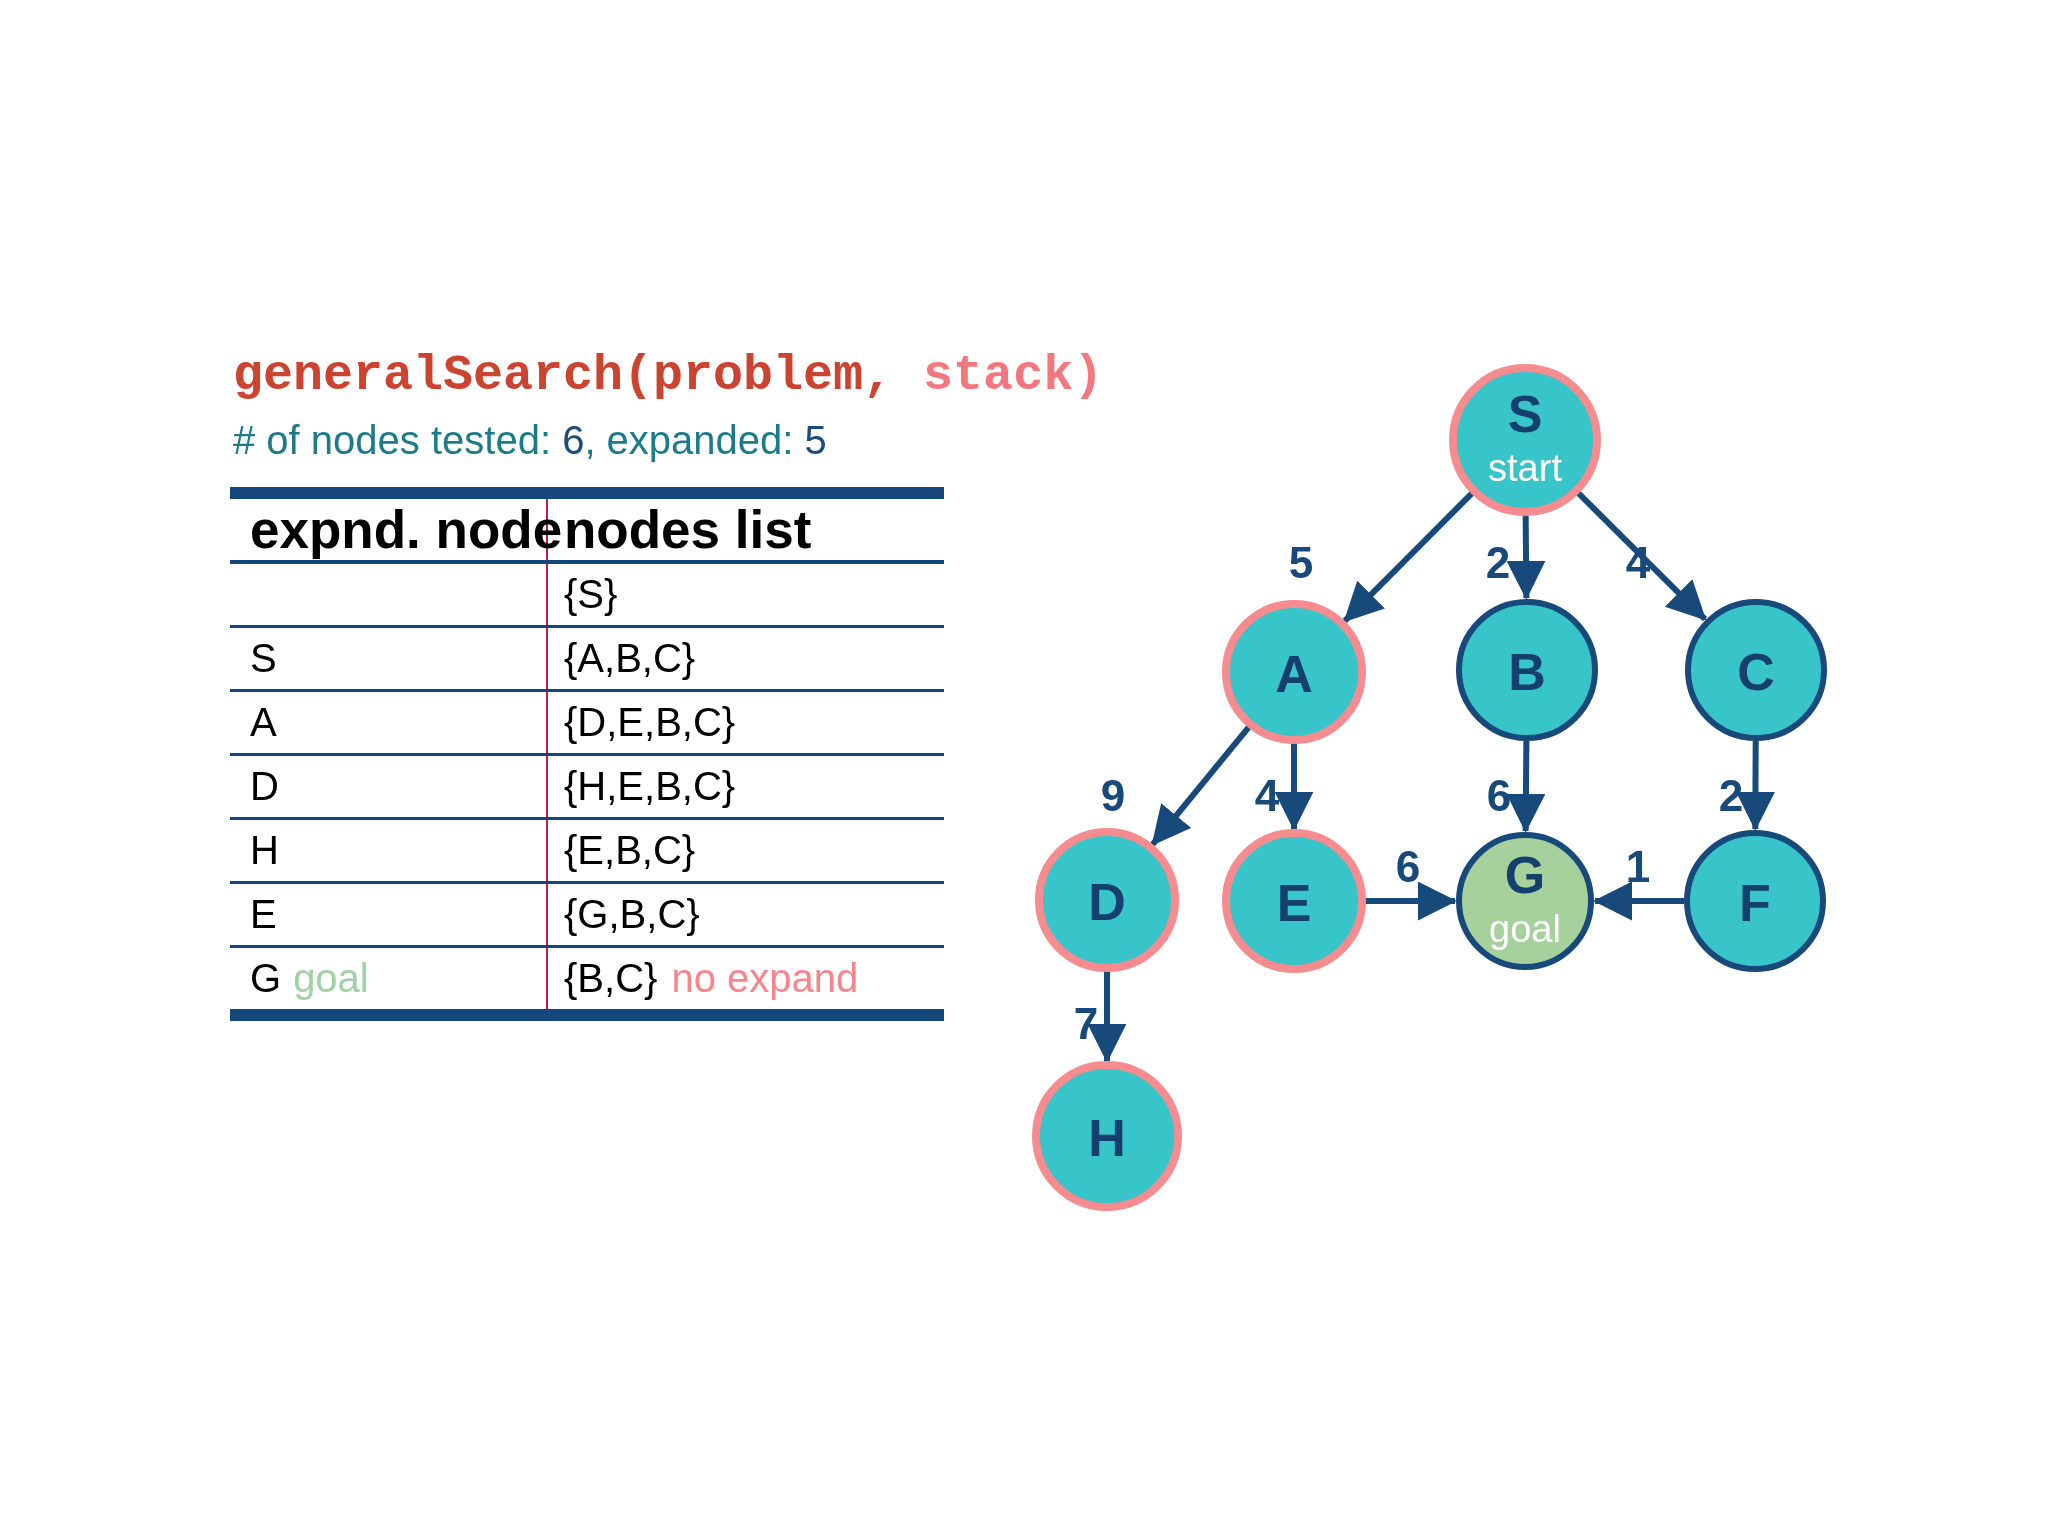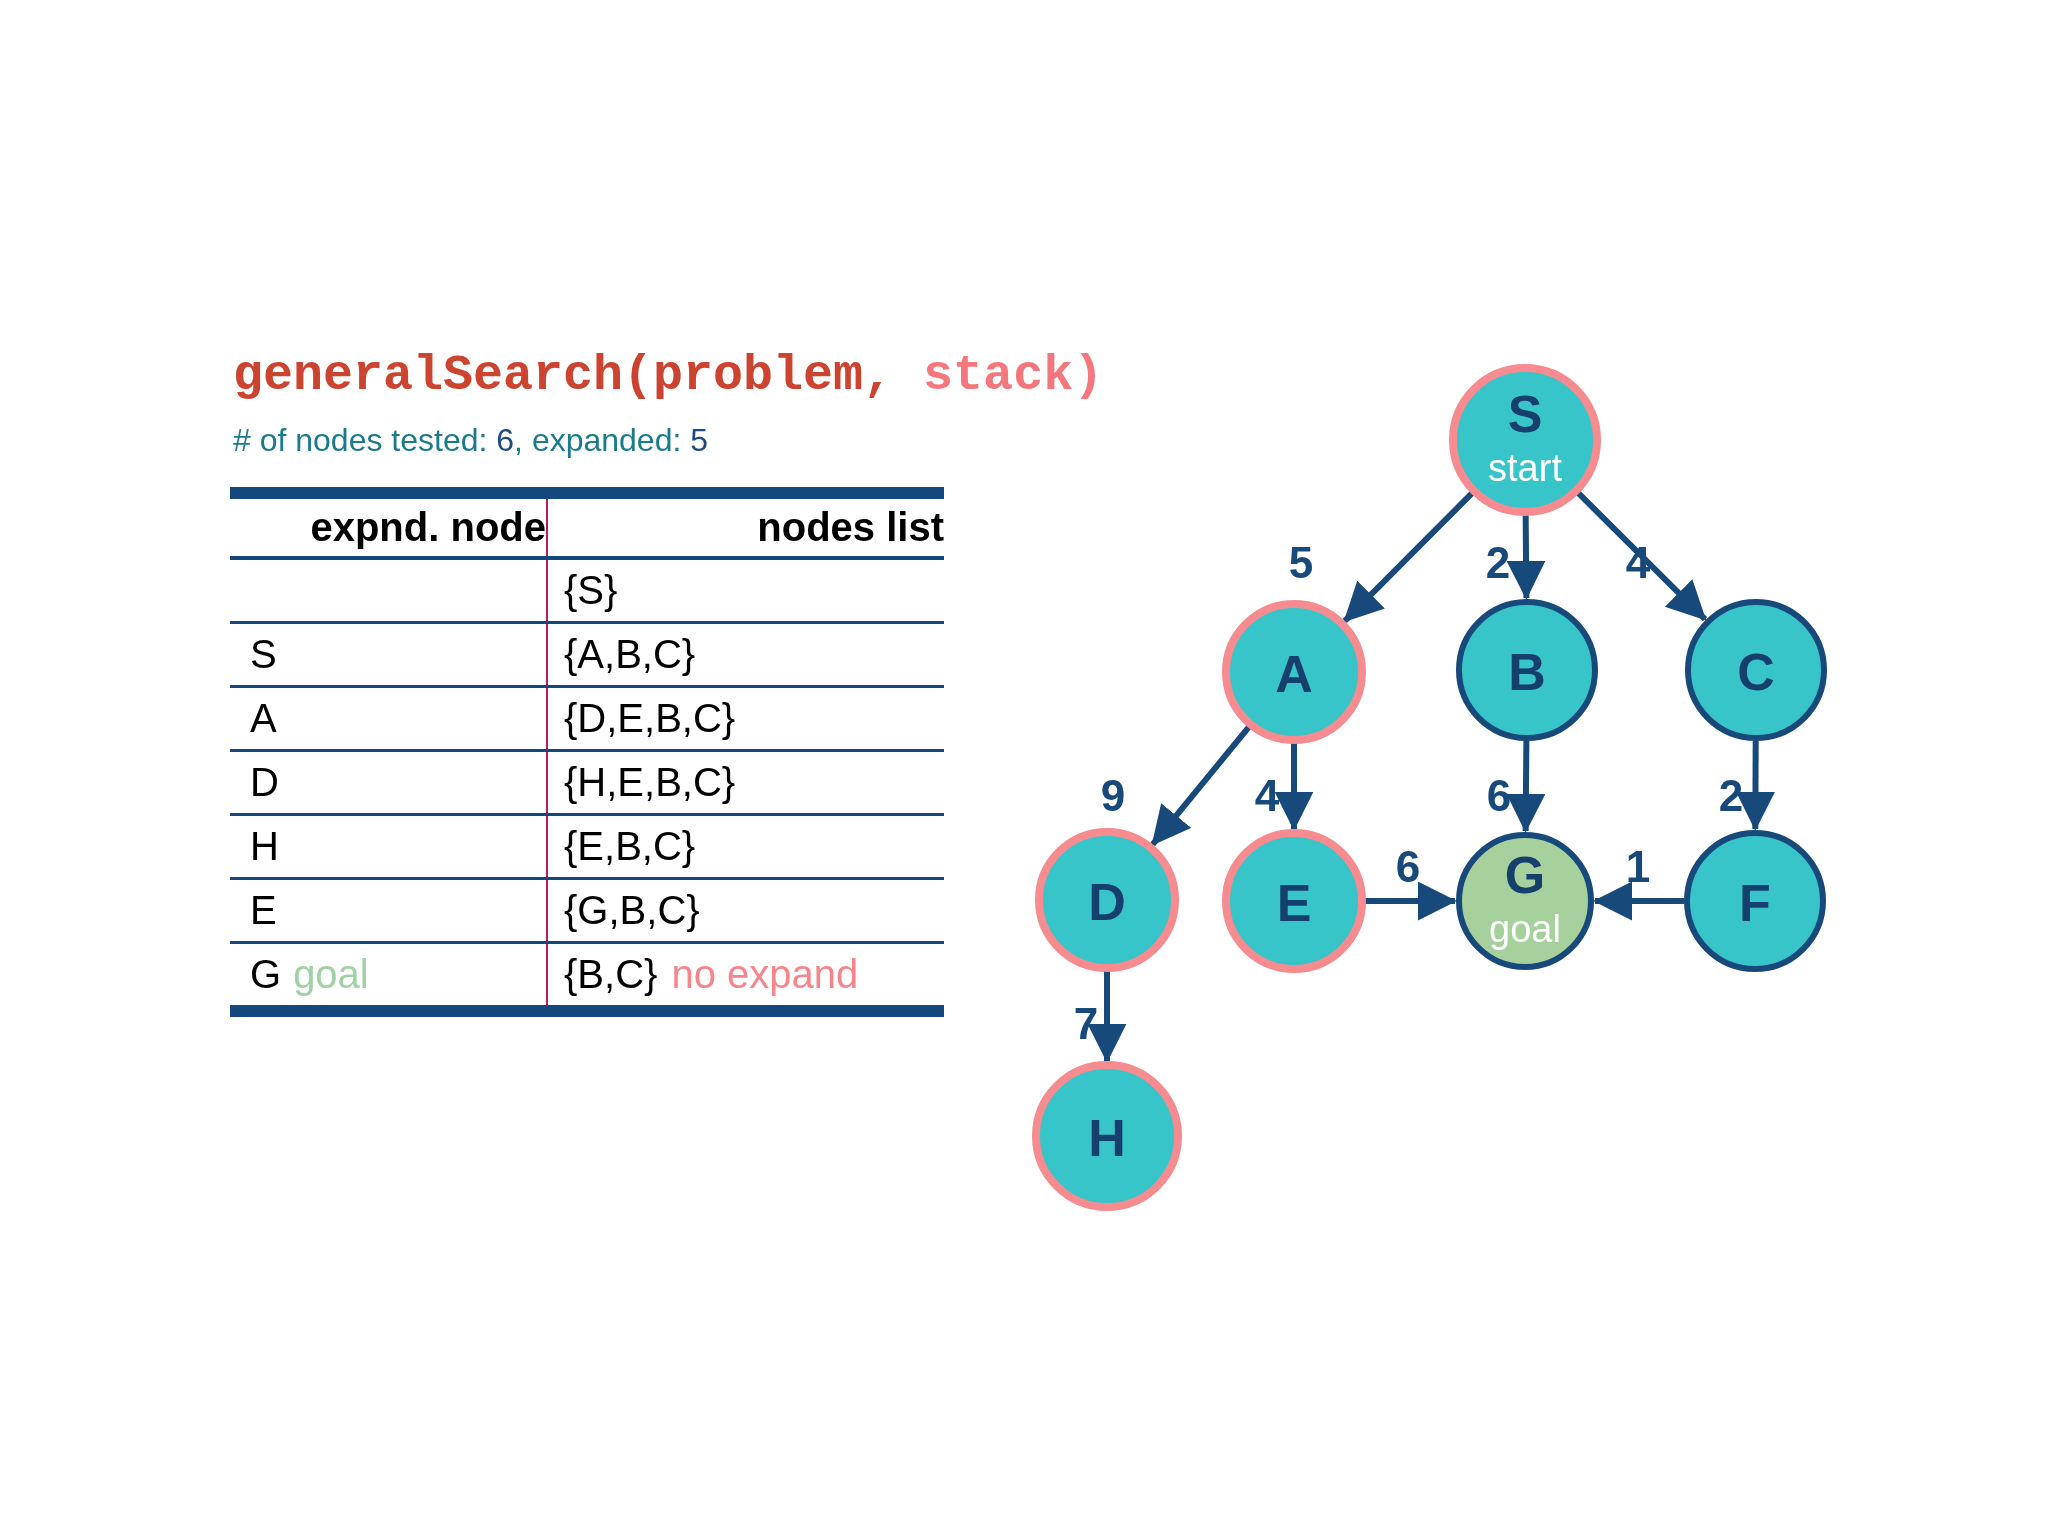--- a/index.html
+++ b/index.html
@@ -13,33 +13,33 @@
     position:absolute; left:233px; top:348px;
     font-family:"Liberation Mono", monospace; font-weight:bold;
     font-size:50px; line-height:56px; white-space:pre;text-align:right;
   }
   .code-main { color:#cc4330; }
   .code-arg  { color:#f4777d; }
 
   
   .stats {
     position:absolute; left:233px; top:414px;
-    font-size:32px; line-height:52px; color:#1a7b8b; white-space:pre;
+    font-size:40px; line-height:52px; color:#1a7b8b; white-space:pre;
   }
   .stats .num { color:#1d4b7d; }
 
   
   .trace-table {
     position:absolute; left:230px; top:487px; width:714px;
     border-collapse:collapse; table-layout:fixed;
     border-top:12px solid #14477b; border-bottom:12px solid #14477b;
     color:#000;
   }
   .trace-table th {
-    text-align:right; font-size:40px; font-weight:bold;
+    text-align:left; font-size:53px; font-weight:bold;
     height:57px; padding:0 0 0 20px; border-bottom:4px solid #14477b;
     white-space:nowrap;
   }
   .trace-table td {
     font-size:40px; height:61px; padding:0 0 0 20px;
     border-bottom:3px solid #14477b; white-space:nowrap;
   }
   .trace-table tr:last-child td { border-bottom:none; }
   .trace-table .col1 { width:296px; }
   .trace-table .col2 { border-left:2px solid #be185d; padding-left:16px; }

